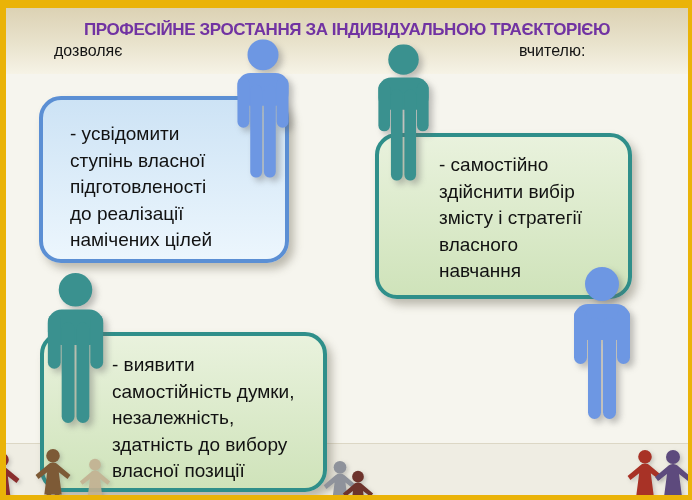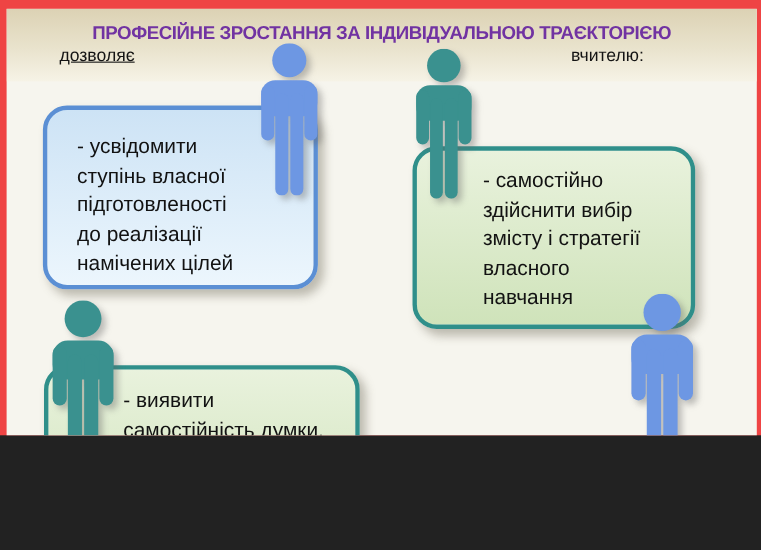--- a/index.html
+++ b/index.html
@@ -1,27 +1,27 @@
 <!DOCTYPE html>
 <html><head>
 <meta charset="utf-8">
 <style>
   html,body{margin:0;padding:0;background:#222;}
-  .slide{position:relative;width:692px;height:396px;background:#ef4444;overflow:hidden;
+  .slide{position:relative;width:692px;height:500px;background:#eab308;overflow:hidden;
          font-family:"Liberation Sans",sans-serif;}
   .inner{position:absolute;left:6px;top:8px;width:682px;height:487px;
          background:#f6f5ee;overflow:hidden;}
   .header-band{position:absolute;left:0;top:0;width:100%;height:66px;z-index:1;
          background:linear-gradient(to bottom,#dcd2b4 0%,#e9e3cd 55%,#f6f3e6 100%);}
   .floor{position:absolute;left:0;top:435px;width:100%;height:52px;z-index:0;
          background:#efede3;border-top:1px solid #dcd7c5;}
   .title{position:absolute;left:0;top:12px;width:100%;text-align:center;z-index:2;
          font-size:17px;font-weight:bold;letter-spacing:-0.4px;color:#7133a2;}
   .sublabel{position:absolute;top:34px;font-size:16px;color:#141414;z-index:2;}
-  #label-left{left:48px;text-decoration:underline;}
+  #label-left{left:48px;}
   #label-right{left:513px;}
   .box{position:absolute;border-radius:22px;border:4px solid;z-index:3;
        box-shadow:5px 6px 9px rgba(120,115,100,.45);
        font-size:19px;line-height:26.5px;color:#121212;
        white-space:pre-line;box-sizing:border-box;}
   .box.blue{border-color:#5b8fd4;background:linear-gradient(to bottom,#cde3f5 0%,#ecf6fd 100%);}
   .box.green{border-color:#2f8f8a;background:linear-gradient(to bottom,#e9f2dd 0%,#cfe3ba 100%);}
   #box1{left:33px;top:88px;width:250px;height:167px;padding:21px 12px 0 27px;}
   #box2{left:369px;top:89px;width:257px;height:166px;padding:15px 4px 0 60px;margin-top:36px;}
   #box3{left:34px;top:324px;width:287px;height:160px;padding:16px 4px 0 68px;}

